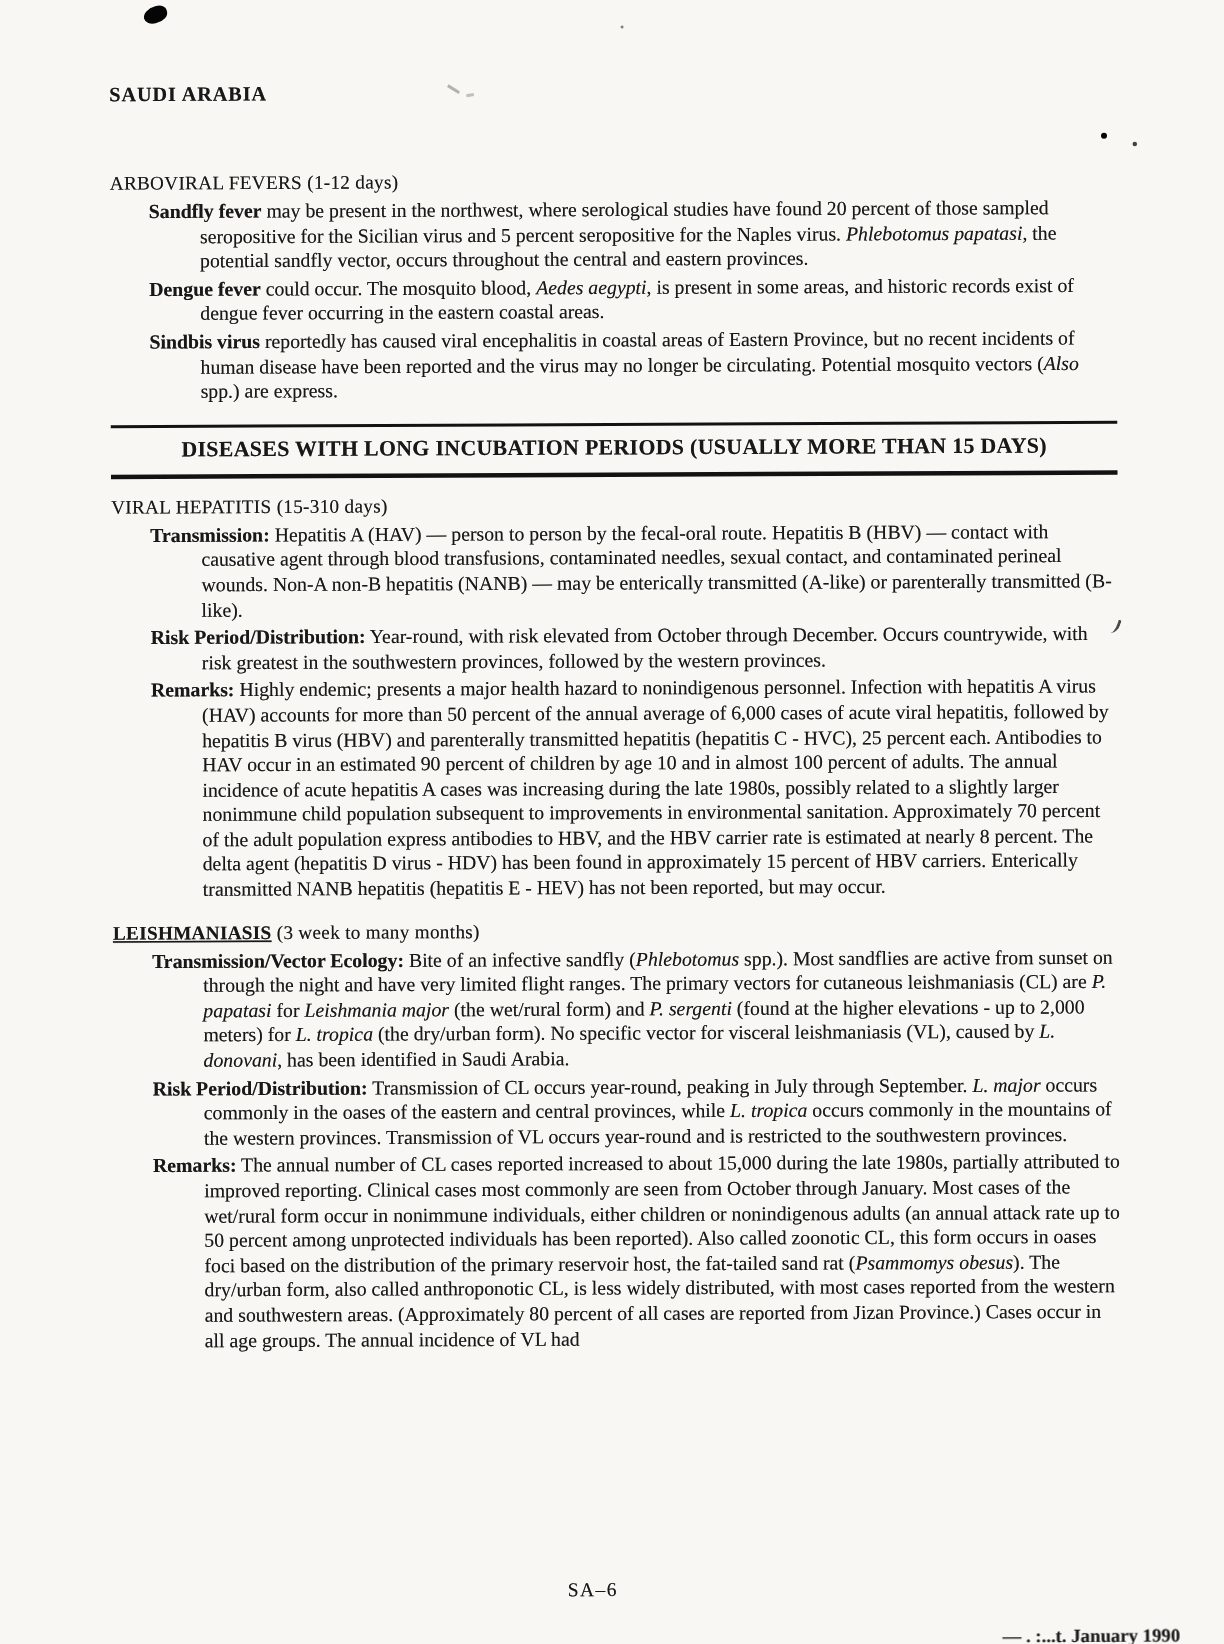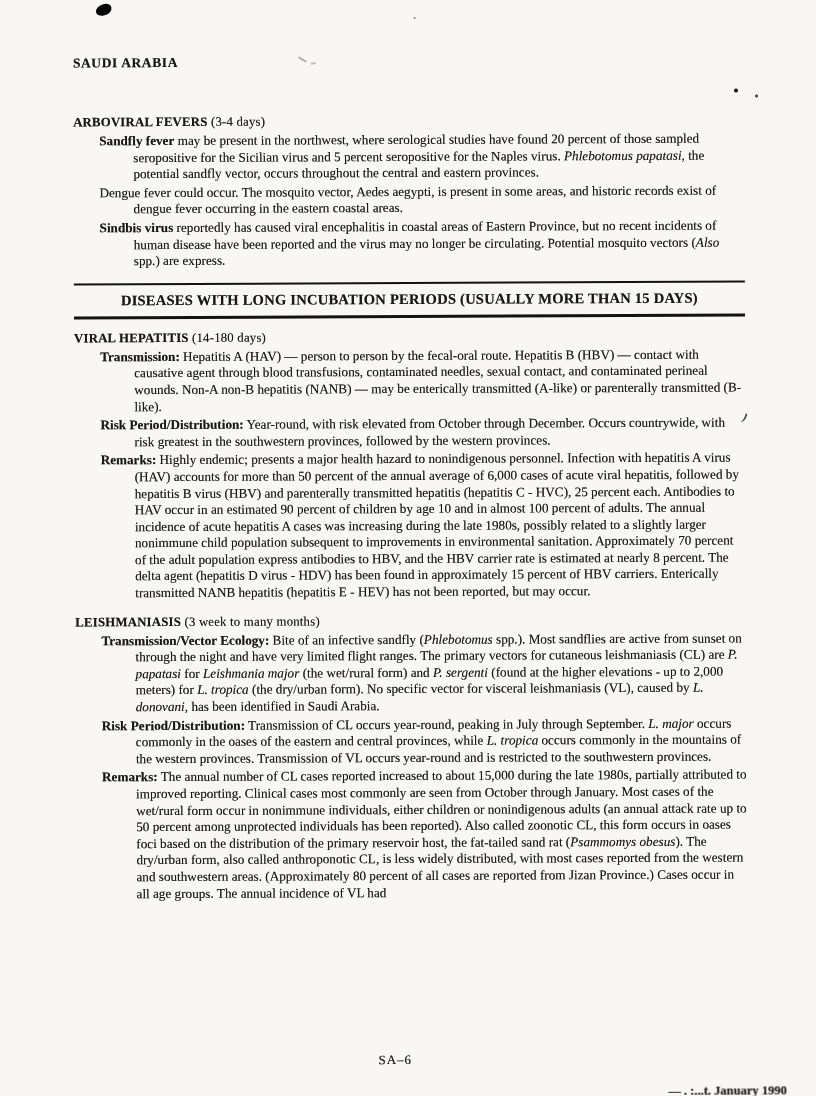--- a/index.html
+++ b/index.html
@@ -81,41 +81,41 @@
   }
 </style>
 </head>
 <body>
 
 <div class="page">
 
   <div class="country">SAUDI ARABIA</div>
 
   <section class="sec">
-    <div class="sec-heading"><span style="font-weight: bold; text-align: center;">ARBOVIRAL FEVERS</span><span> (3-4 days)</span></div>
+    <div class="sec-heading"><span style="font-weight: normal; text-align: center;">ARBOVIRAL FEVERS</span><span> (1-12 days)</span></div>
     <p class="para"><span style="font-weight: bold;">Sandfly fever</span><span> may be present in the northwest, where serological studies have found 20 percent of those sampled seropositive for the Sicilian virus and 5 percent seropositive for the Naples virus. </span><span style="font-style: italic;">Phlebotomus papatasi</span><span>, the potential sandfly vector, occurs throughout the central and eastern provinces.</span></p>
-    <p class="para"><span style="font-weight: normal;">Dengue fever</span><span> could occur. The mosquito vector, </span><span style=" margin-top: 40px;">Aedes aegypti</span><span>, is present in some areas, and historic records exist of dengue fever occurring in the eastern coastal areas.</span></p>
+    <p class="para"><span style="font-weight: bold;">Dengue fever</span><span> could occur. The mosquito blood, </span><span style="font-style: italic; margin-top: 40px;">Aedes aegypti</span><span>, is present in some areas, and historic records exist of dengue fever occurring in the eastern coastal areas.</span></p>
     <p class="para"><span style="font-weight: bold;">Sindbis virus</span><span> reportedly has caused viral encephalitis in coastal areas of Eastern Province, but no recent incidents of human disease have been reported and the virus may no longer be circulating. Potential mosquito vectors (</span><span style="font-style: italic;">Also</span><span> spp.) are express.</span></p>
   </section>
 
   <div class="divider">
     <div class="rule rule-top"></div>
     <div class="divider-title">DISEASES WITH LONG INCUBATION PERIODS (USUALLY MORE THAN 15 DAYS)</div>
     <div class="rule rule-bottom"></div>
   </div>
 
   <section class="sec">
-    <div class="sec-heading"><span style="font-weight: bold;">VIRAL HEPATITIS</span><span> (14-180 days)</span></div>
+    <div class="sec-heading"><span style="font-weight: normal;">VIRAL HEPATITIS</span><span> (15-310 days)</span></div>
     <p class="para"><span style="font-weight: bold;">Transmission:</span><span> Hepatitis A (HAV) — person to person by the fecal-oral route. Hepatitis B (HBV) — contact with causative agent through blood transfusions, contaminated needles, sexual contact, and contaminated perineal wounds. Non-A non-B hepatitis (NANB) — may be enterically transmitted (A-like) or parenterally transmitted (B-like).</span></p>
     <p class="para"><span style="font-weight: bold;">Risk Period/Distribution:</span><span> Year-round, with risk elevated from October through December. Occurs countrywide, with risk greatest in the southwestern provinces, followed by the western provinces.</span></p>
     <p class="para"><span style="font-weight: bold;">Remarks:</span><span> Highly endemic; presents a major health hazard to nonindigenous personnel. Infection with hepatitis A virus (HAV) accounts for more than 50 percent of the annual average of 6,000 cases of acute viral hepatitis, followed by hepatitis B virus (HBV) and parenterally transmitted hepatitis (hepatitis C - HVC), 25 percent each. Antibodies to HAV occur in an estimated 90 percent of children by age 10 and in almost 100 percent of adults. The annual incidence of acute hepatitis A cases was increasing during the late 1980s, possibly related to a slightly larger nonimmune child population subsequent to improvements in environmental sanitation. Approximately 70 percent of the adult population express antibodies to HBV, and the HBV carrier rate is estimated at nearly 8 percent. The delta agent (hepatitis D virus - HDV) has been found in approximately 15 percent of HBV carriers. Enterically transmitted NANB hepatitis (hepatitis E - HEV) has not been reported, but may occur.</span></p>
   </section>
 
   <section class="sec">
-    <div class="sec-heading"><span style="font-weight: bold;">LEISHMANIASIS</span><span> (3 week to many months)</span></div>
+    <div class="sec-heading"><span style="font-weight: bold; text-decoration: underline;">LEISHMANIASIS</span><span> (3 week to many months)</span></div>
     <p class="para"><span style="font-weight: bold;">Transmission/Vector Ecology:</span><span> Bite of an infective sandfly (</span><span style="font-style: italic;">Phlebotomus</span><span> spp.). Most sandflies are active from sunset on through the night and have very limited flight ranges. The primary vectors for cutaneous leishmaniasis (CL) are </span><span style="font-style: italic;">P. papatasi</span><span> for </span><span style="font-style: italic;">Leishmania major</span><span> (the wet/rural form) and </span><span style="font-style: italic;">P. sergenti</span><span> (found at the higher elevations - up to 2,000 meters) for </span><span style="font-style: italic;">L. tropica</span><span> (the dry/urban form). No specific vector for visceral leishmaniasis (VL), caused by </span><span style="font-style: italic;">L. donovani</span><span>, has been identified in Saudi Arabia.</span></p>
     <p class="para"><span style="font-weight: bold;">Risk Period/Distribution:</span><span> Transmission of CL occurs year-round, peaking in July through September. </span><span style="font-style: italic;">L. major</span><span> occurs commonly in the oases of the eastern and central provinces, while </span><span style="font-style: italic;">L. tropica</span><span> occurs commonly in the mountains of the western provinces. Transmission of VL occurs year-round and is restricted to the southwestern provinces.</span></p>
     <p class="para"><span style="font-weight: bold;">Remarks:</span><span> The annual number of CL cases reported increased to about 15,000 during the late 1980s, partially attributed to improved reporting. Clinical cases most commonly are seen from October through January. Most cases of the wet/rural form occur in nonimmune individuals, either children or nonindigenous adults (an annual attack rate up to 50 percent among unprotected individuals has been reported). Also called zoonotic CL, this form occurs in oases foci based on the distribution of the primary reservoir host, the fat-tailed sand rat (</span><span style="font-style: italic;">Psammomys obesus</span><span>). The dry/urban form, also called anthroponotic CL, is less widely distributed, with most cases reported from the western and southwestern areas. (Approximately 80 percent of all cases are reported from Jizan Province.) Cases occur in all age groups. The annual incidence of VL had</span></p>
   </section>
 
   <div class="footer">SA–6</div>
 
   <div class="corner-note">— . :...t. January 1990</div>
 
   <div class="artifact blob-topleft"></div>

